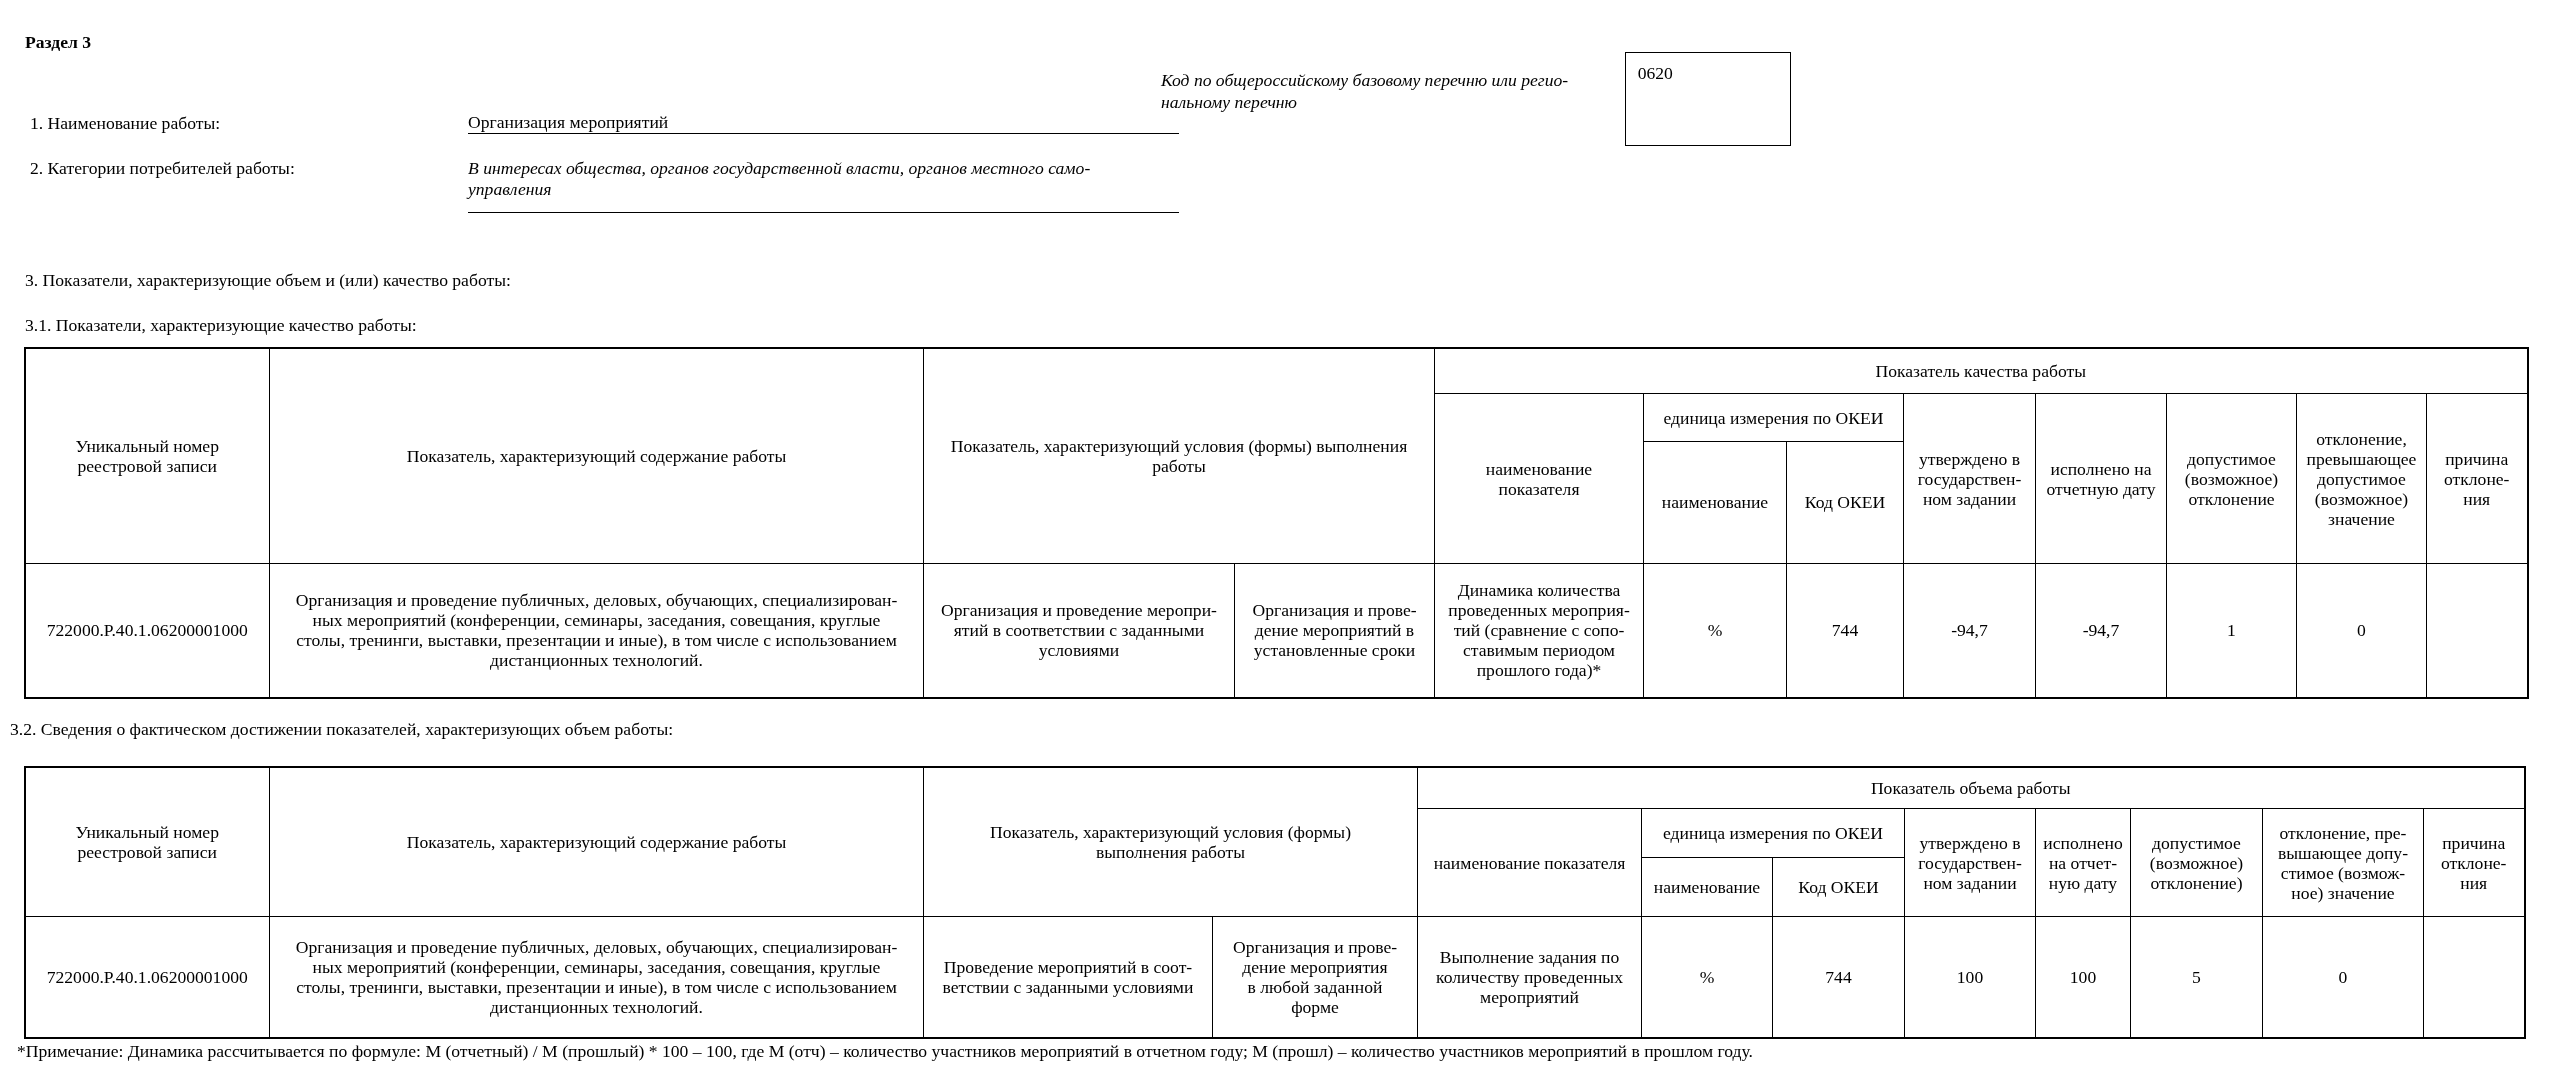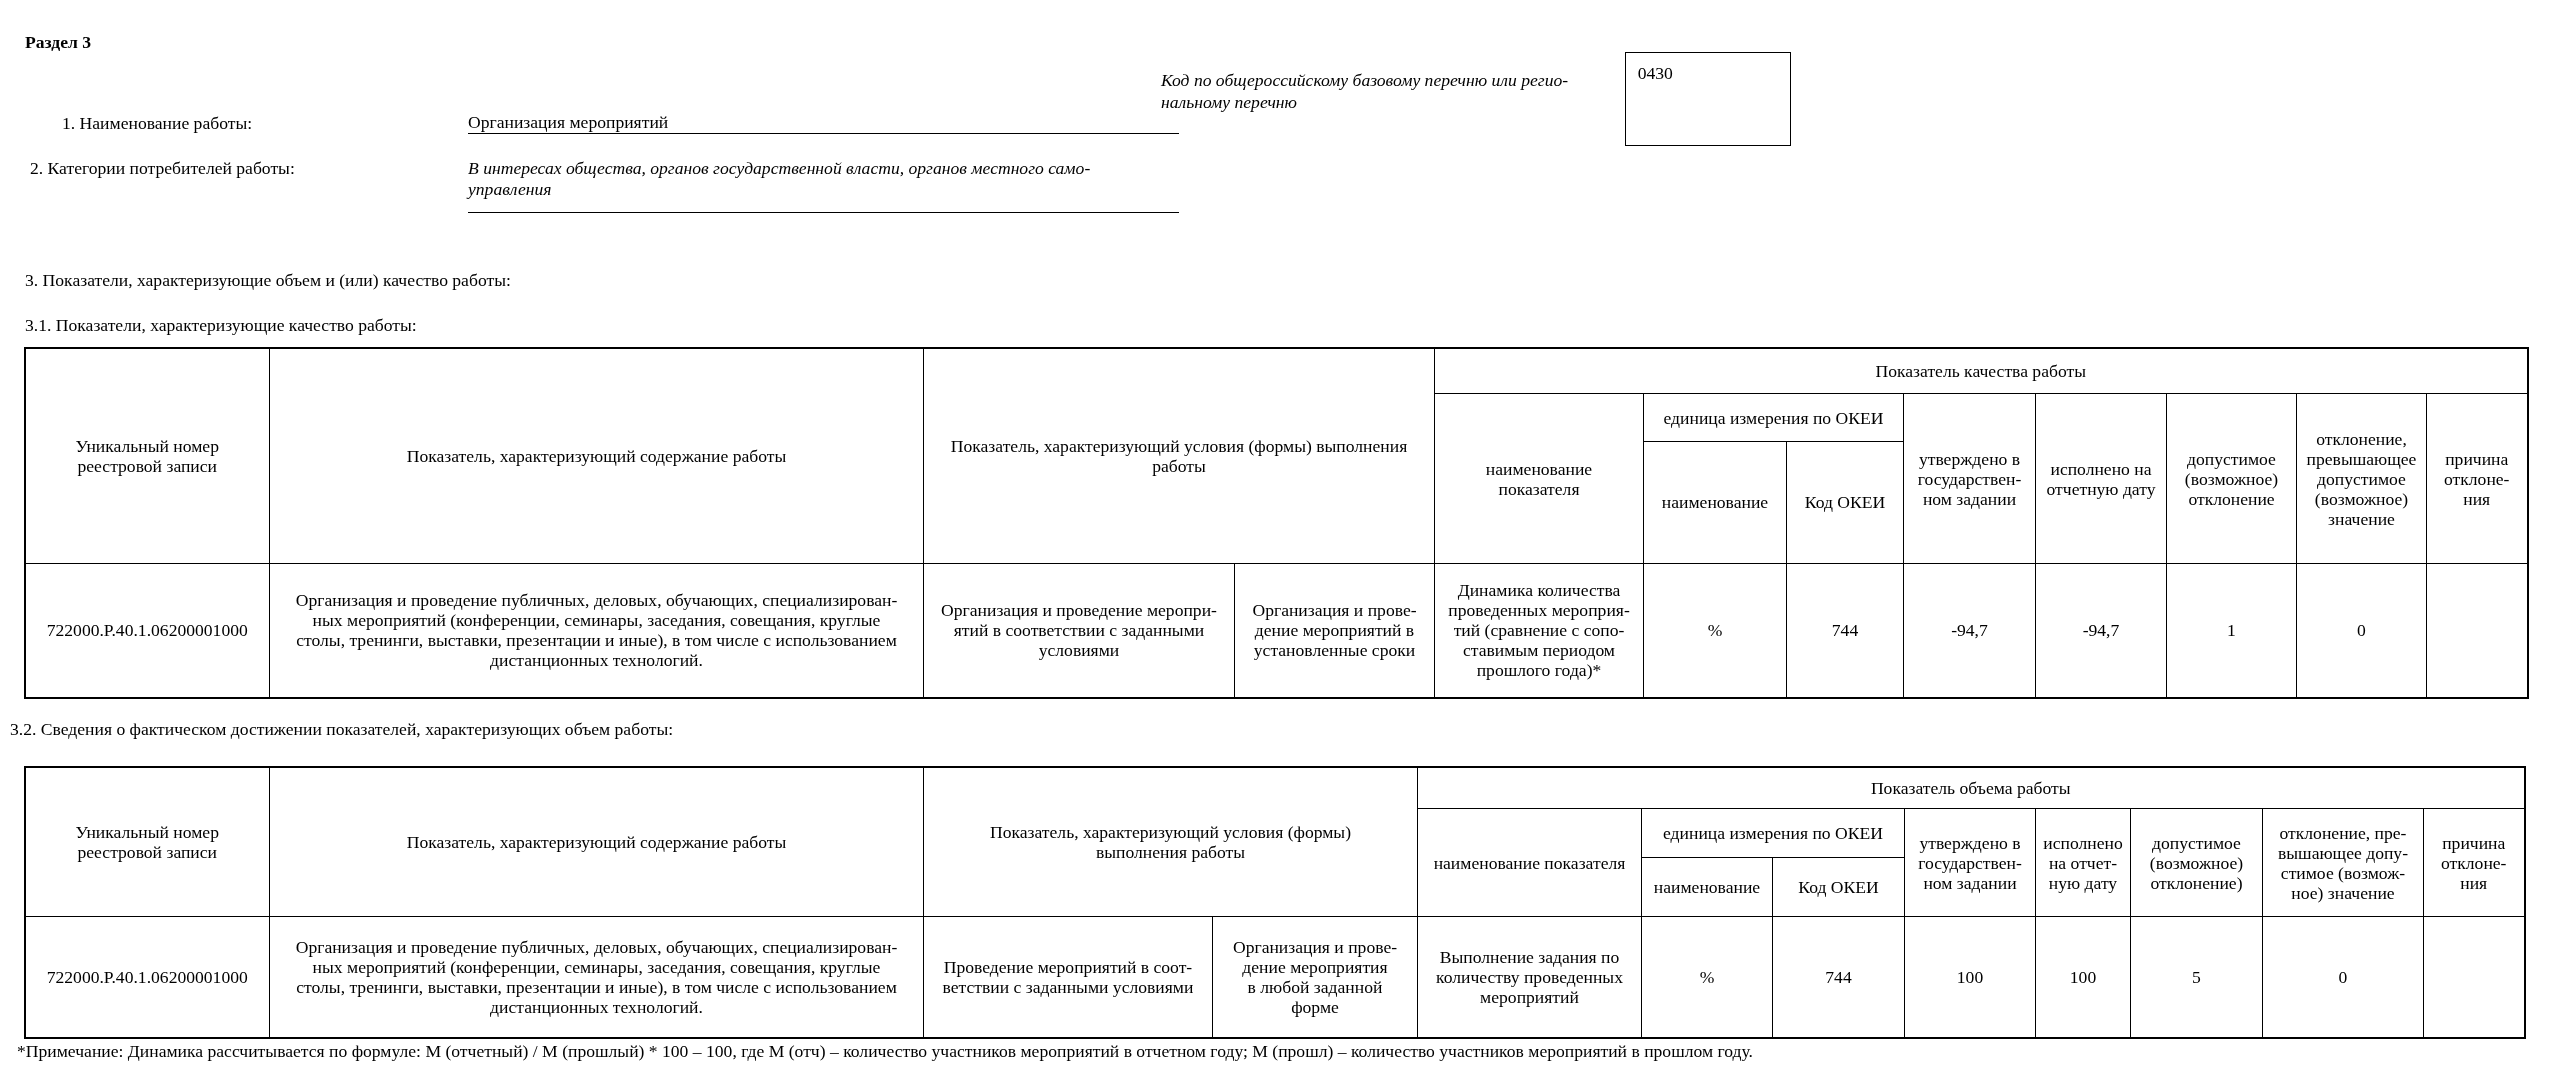--- a/index.html
+++ b/index.html
@@ -30,31 +30,31 @@
   tr.h3b td{height:55px;}
   tr.d2 td{height:116px;}
   td.vt{vertical-align:top;padding-top:32px;}
   .footnote{white-space:nowrap;}
 </style>
 </head>
 <body>
 
 <div class="abs bold" style="left:25px;top:32px;">Раздел 3</div>
 
-<div class="abs" style="left:30px;top:113px;width:436px;margin-left:32px;">1. Наименование работы:</div>
+<div class="abs" style="left:30px;top:113px;width:436px;">1. Наименование работы:</div>
 <div class="abs fill" style="left:468px;top:112px;width:711px;padding-bottom:0;min-height:21px;">Организация мероприятий</div>
 
 <div class="abs" style="left:30px;top:158px;width:436px;">2. Категории потребителей работы:</div>
 <div class="abs fill pre" style="left:468px;top:158px;width:711px;padding-bottom:11.7px;min-height:42px;">В интересах общества, органов государственной власти, органов местного само-
 управления</div>
 
 <div class="abs pre" style="left:1161px;top:69px;width:457px;line-height:22px;">Код по общероссийскому базовому перечню или регио-
 нальному перечню</div>
 <div class="abs codebox" style="left:1625px;top:52px;">
-  <div class="val">0430</div>
+  <div class="val">0620</div>
 </div>
 
 <div class="abs" style="left:25px;top:270px;">3. Показатели, характеризующие объем и (или) качество работы:</div>
 
 <div class="abs" style="left:25px;top:315px;">3.1. Показатели, характеризующие качество работы:</div>
 
 <table class="doc" style="top:347px;">
   <colgroup>
     <col style="width:245px">
       <col style="width:654px">

